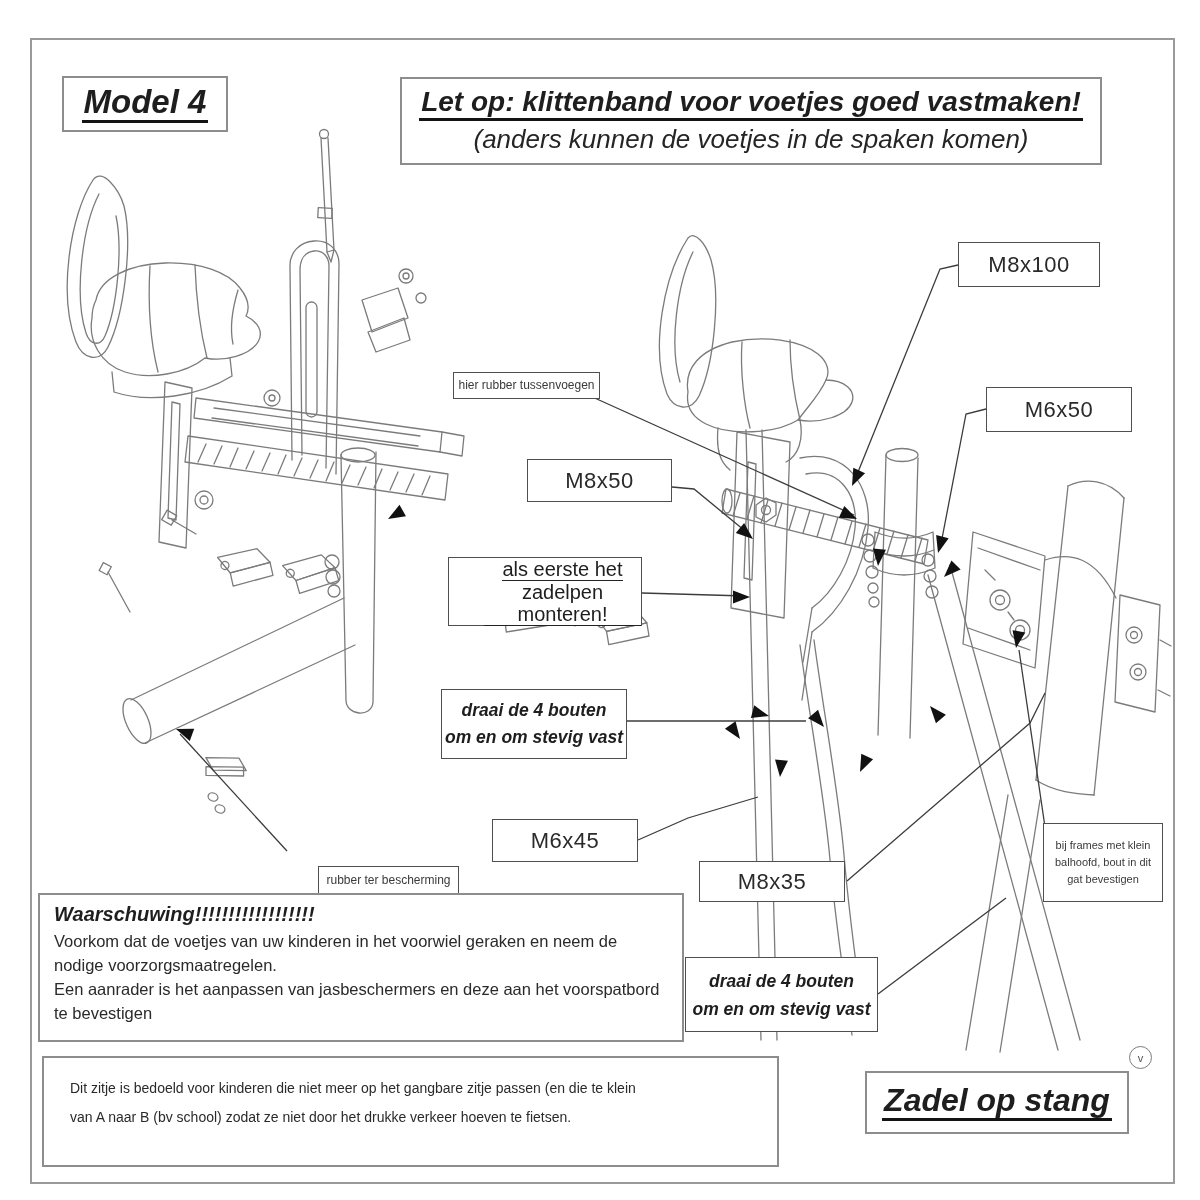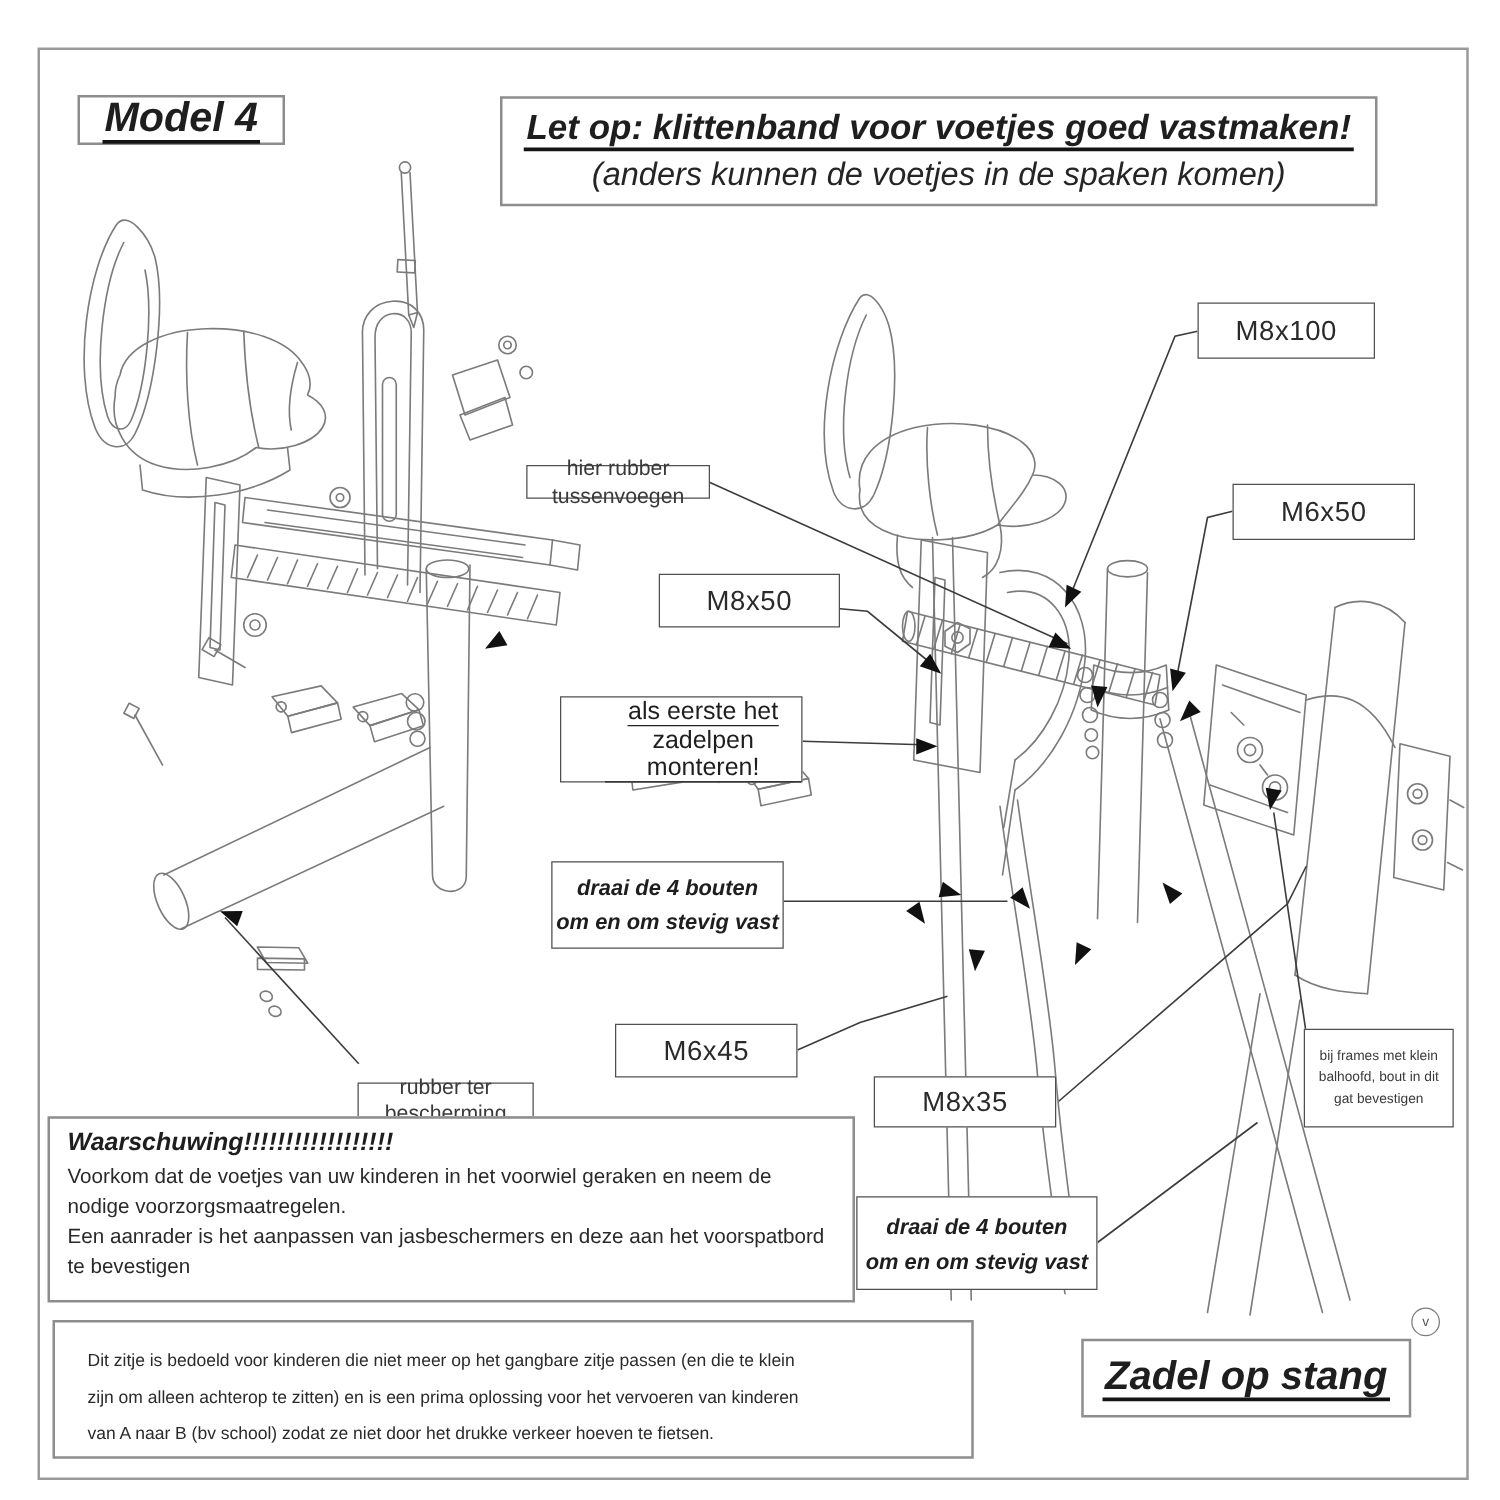--- a/index.html
+++ b/index.html
@@ -6,24 +6,24 @@
   #page{position:relative;width:1200px;height:1200px;background:#ffffff;overflow:hidden;
         font-family:"Liberation Sans", sans-serif;color:#1e1e1e;}
   #outer-border{position:absolute;left:30px;top:38px;width:1141px;height:1142px;
         border:2px solid #9a9a9a;background:transparent;}
   svg.drawing{position:absolute;left:0;top:0;z-index:1;}
   .box{position:absolute;background:#ffffff;z-index:2;box-sizing:border-box;}
   .callout{border:1.4px solid #4f4f4f;display:flex;flex-direction:column;
         align-items:center;justify-content:center;text-align:center;}
   .bigbox{border:2px solid #8d8d8d;}
   .mx{font-size:22px;letter-spacing:.5px;color:#2a2a2a;}
-  .smalltxt{font-size:17px;color:#3a3a3a;line-height:1.25;}
+  .smalltxt{font-size:12px;color:#3a3a3a;line-height:1.25;margin-left:32px;}
   .und{border-bottom:3px solid #141414;display:inline-block;line-height:1.05;padding:0 2px 1px 2px;}
   .und-thin{border-bottom:1.6px solid #222;display:inline-block;line-height:1.1;}
-  #model4-box{left:62px;top:76px;width:166px;height:40px;display:flex;align-items:center;justify-content:center;}
+  #model4-box{left:62px;top:76px;width:166px;height:56px;display:flex;align-items:center;justify-content:center;}
   #model4-box span{font-size:33px;font-weight:bold;font-style:italic;}
   #header-box{left:400px;top:77px;width:702px;height:88px;display:flex;flex-direction:column;
         align-items:center;justify-content:center;gap:3px;}
   #header-line1{font-size:28px;font-weight:bold;font-style:italic;}
   #header-line2{font-size:26px;font-style:italic;color:#252525;}
   #callout-m8x100{left:958px;top:242px;width:142px;height:45px;}
   #callout-m6x50{left:986px;top:387px;width:146px;height:45px;}
   #callout-m8x50{left:527px;top:459px;width:145px;height:43px;}
   #callout-hier-rubber{left:421px;top:372px;width:147px;height:27px;}
   #callout-als-eerste{left:448px;top:557px;width:194px;height:69px;font-size:20px;line-height:1.45;padding-left:35px;}
@@ -296,21 +296,20 @@
   <div class="box bigbox" id="warning-box">
     <div id="warning-title">Waarschuwing!!!!!!!!!!!!!!!!!!</div>
     <div class="wline">Voorkom dat de voetjes van uw kinderen in het voorwiel geraken en neem de</div>
     <div class="wline">nodige voorzorgsmaatregelen.</div>
     <div class="wline">Een aanrader is het aanpassen van jasbeschermers en deze aan het voorspatbord</div>
     <div class="wline">te bevestigen</div>
   </div>
 
   <div class="box bigbox" id="info-box">
     <div class="iline">Dit zitje is bedoeld voor kinderen die niet meer op het gangbare zitje passen (en die te klein</div>
-    <div class="iline">zijn om alleen achterop te zitten) en is een prima oplossing voor het vervoeren van kinderen</div>
     <div class="iline">van A naar B (bv school) zodat ze niet door het drukke verkeer hoeven te fietsen.</div>
   </div>
 
   <div class="box bigbox" id="zadel-box">
     <span class="und">Zadel op stang</span>
   </div>
 
   <div id="version-circle">
     <span>v</span>
   </div>

